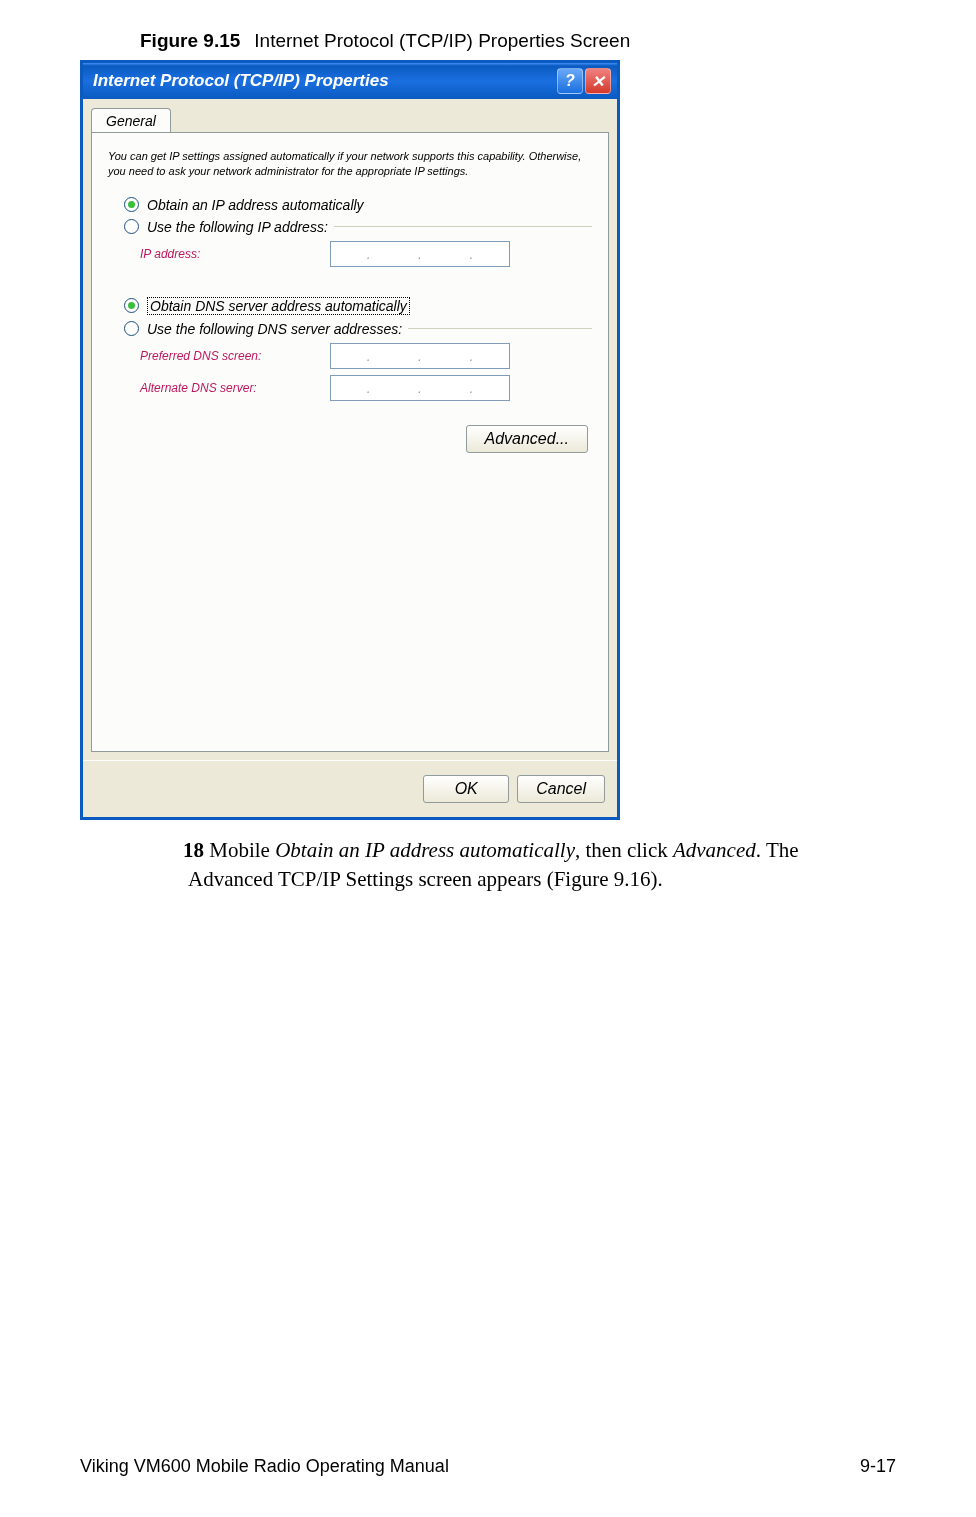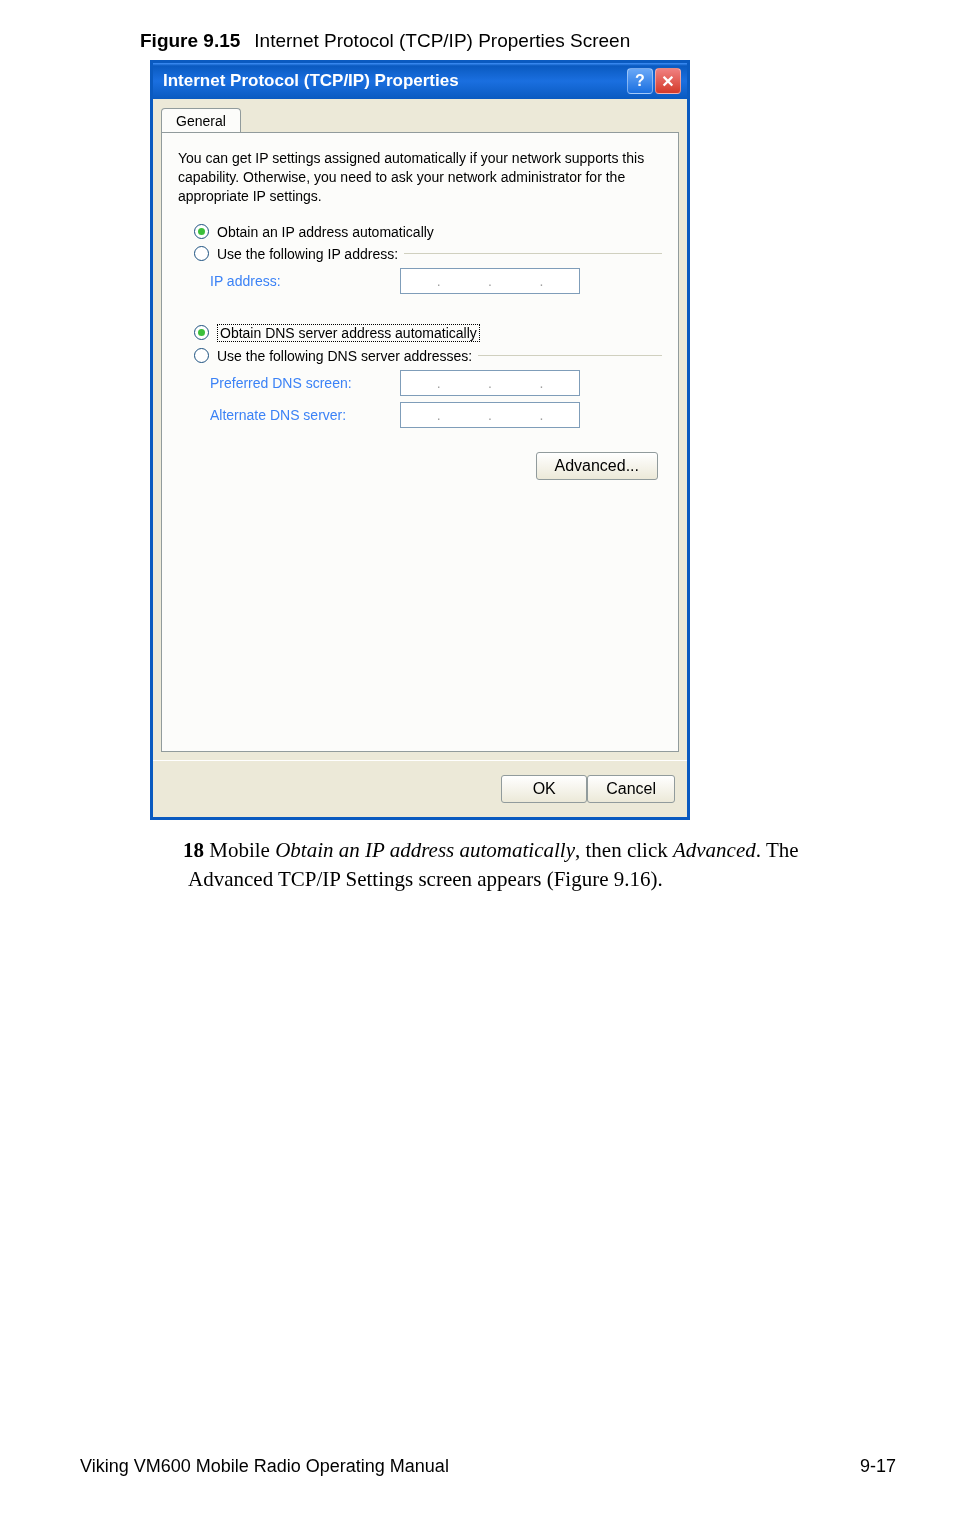--- a/index.html
+++ b/index.html
@@ -25,22 +25,22 @@
     margin-bottom: 40px;
   }
   .figure-caption {
     font-family: Arial, sans-serif;
     font-size: 19px;
     margin-left: 60px;
     margin-bottom: 8px;
   }
   .figure-caption .fig-num { font-weight: bold; margin-right: 14px; }
   .dialog-wrap {
-    margin-left: 70px;
     width: 540px;
+    font-style: italic;
   }
   .dialog {
     border: 3px solid #0a5ac0;
     background: #ece9d8;
     font-family: Tahoma, Arial, sans-serif;
     font-size: 14px;
     color: #000;
   }
   .titlebar {
     background: linear-gradient(to bottom, #3f8ff7 0%, #0a5ac0 8%, #1a6fe0 50%, #0a5ac0 100%);
@@ -84,21 +84,21 @@
   }
   .tab-panel {
     background: #fcfcfa;
     border: 1px solid #919b9c;
     margin: 0 8px 8px 8px;
     padding: 16px 16px 10px 16px;
     min-height: 620px;
     position: relative;
   }
   .intro-text {
-    font-size: 14px;
+    font-size: 11px;
     line-height: 1.35;
     margin-bottom: 18px;
   }
   .radio-row {
     display: flex;
     align-items: center;
     gap: 8px;
     margin: 6px 0 6px 16px;
     font-size: 14px;
   }
@@ -134,22 +134,22 @@
     margin: 6px 0 6px 16px;
   }
   .field-row {
     display: flex;
     align-items: center;
     margin: 6px 0 6px 32px;
     gap: 10px;
   }
   .field-label {
     width: 180px;
-    color: #3b82f6;
-    font-size: 14px;
+    color: #be185d;
+    font-size: 12px;
   }
   .ip-input {
     width: 180px;
     height: 26px;
     background: #fff;
     border: 1px solid #7f9db9;
     display: flex;
     align-items: center;
     justify-content: space-around;
     color: #a0a0a0;
@@ -169,20 +169,21 @@
   .advanced-row {
     display: flex;
     justify-content: flex-end;
     margin: 24px 4px 0 0;
   }
   .dialog-buttons {
     background: #ece9d8;
     padding: 14px 12px;
     display: flex;
     justify-content: flex-end;
+    gap: 8px;
     border-top: 1px solid #fff;
   }
   .step-text {
     margin: 16px 60px 0 80px;
     font-family: "Times New Roman", Times, serif;
     font-size: 21px;
     line-height: 1.4;
     text-indent: -28px;
     padding-left: 28px;
   }

